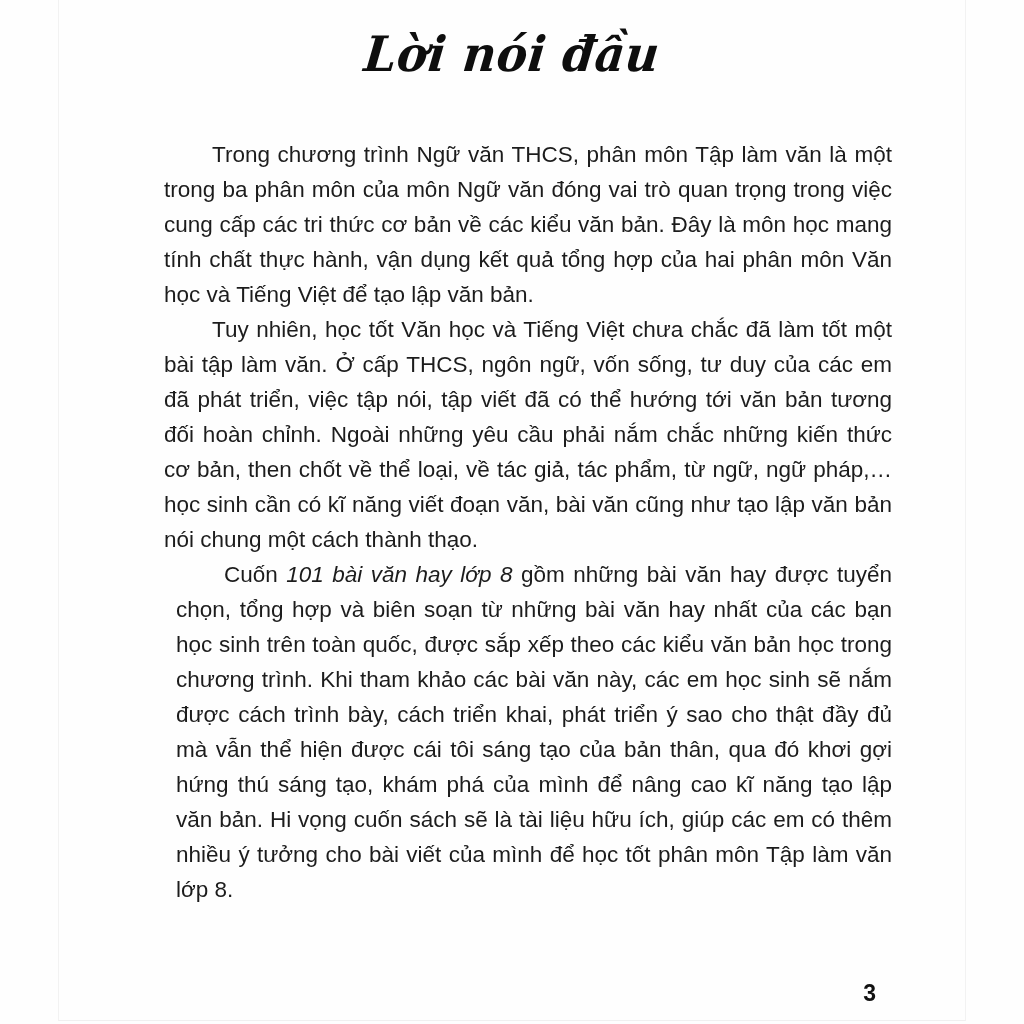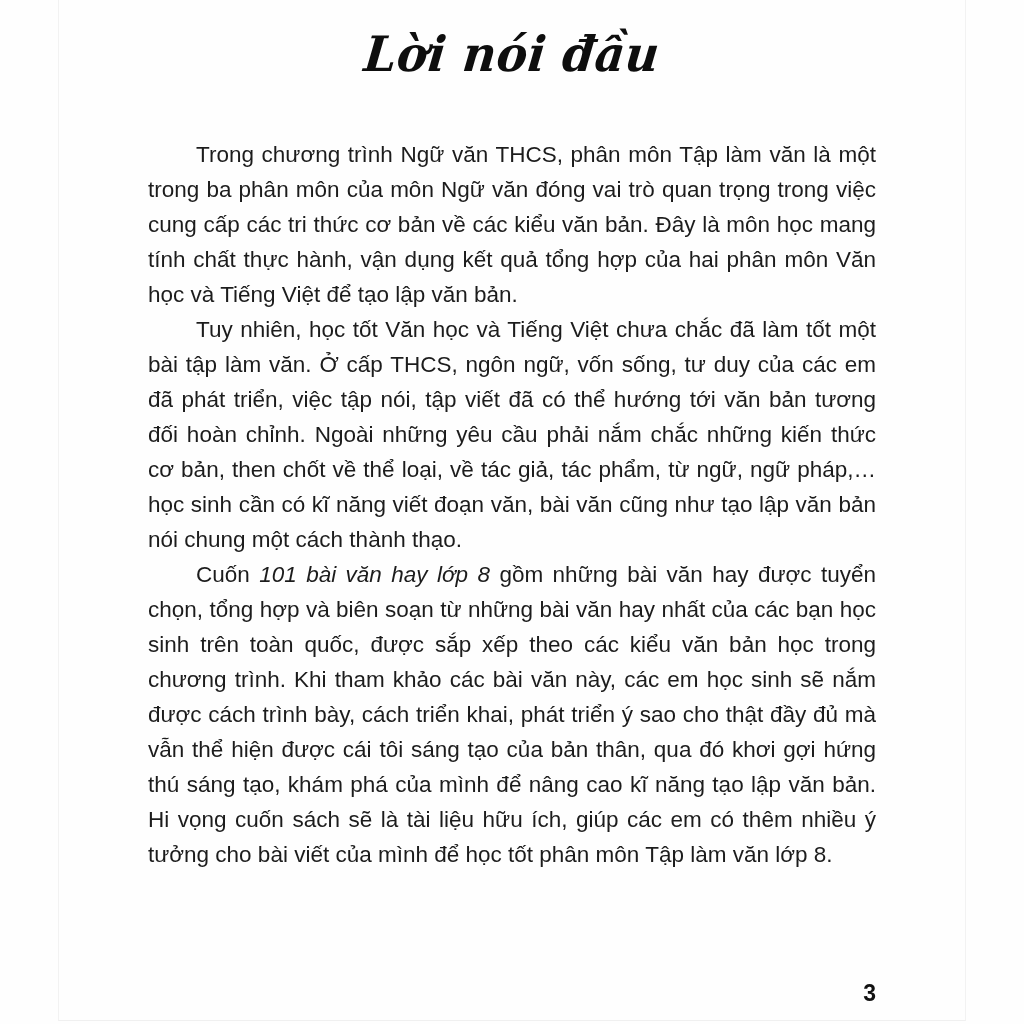--- a/index.html
+++ b/index.html
@@ -51,37 +51,38 @@
     letter-spacing: 0.5px;
     transform: skewX(-6deg);
   }
   #heading .inner {
     display: inline-block;
     transform: scaleY(1.06);
   }
 
   #body-text {
     position: absolute;
-    left: 148px;
+    left: 164px;
     top: 137px;
     width: 728px;
     color: #1c1c1c;
     font-size: 22.5px;
     line-height: 35px;
     text-align: justify;
     text-justify: inter-word;
   }
 
   #body-text p {
     margin: 0 0 0 0;
     text-indent: 48px;
     text-align: justify;
   }
   #body-text p:last-child {
     text-align: justify;
+    margin-left: 12px;
   }
 
   .bookname {
     font-style: italic;
   }
 
   #page-number {
     position: absolute;
     left: 148px;
     top: 980px;

